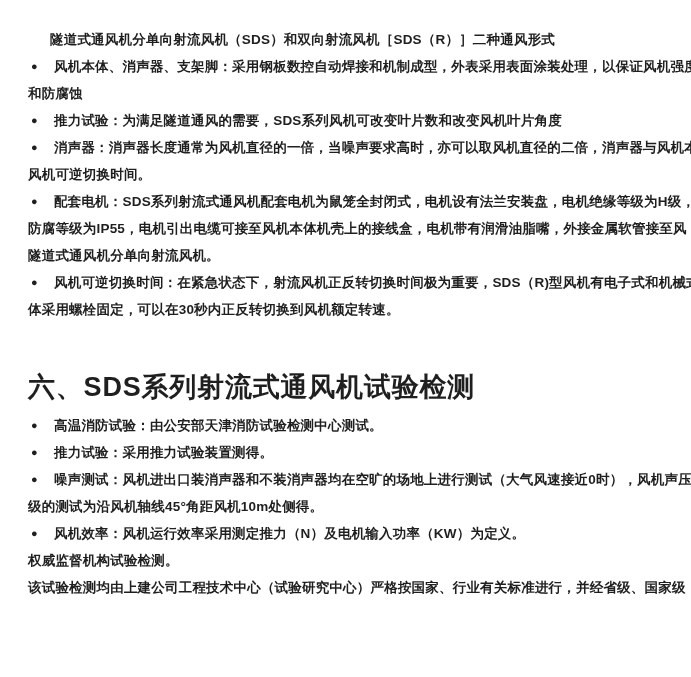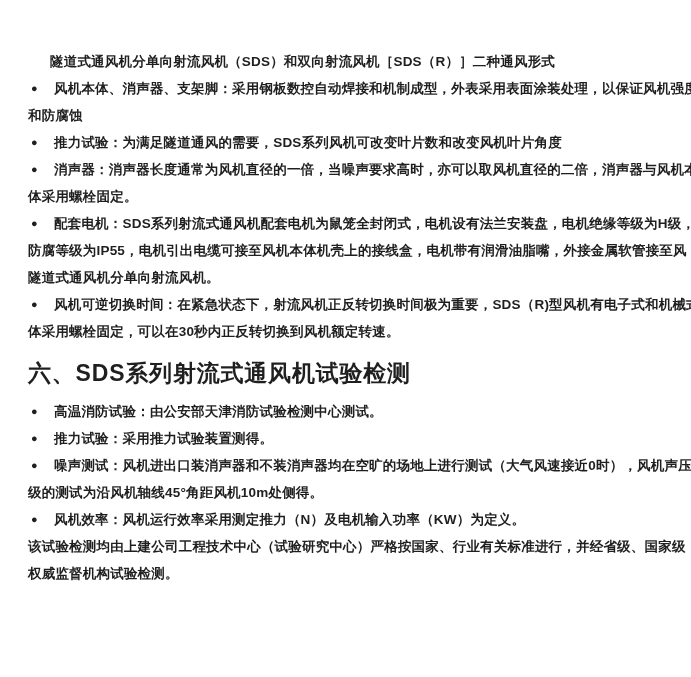--- a/index.html
+++ b/index.html
@@ -11,21 +11,21 @@
     width: 691px;
     height: 677px;
     font-family: "Liberation Sans", sans-serif;
     color: #1f1f1f;
     overflow: hidden;
   }
   .page {
     box-sizing: border-box;
     width: 691px;
     height: 677px;
-    padding: 48px 26px 0 28px;
+    padding: 26px 26px 0 28px;
     background: #ffffff;
     overflow: hidden;
   }
   .line {
     font-size: 13.5px;
     font-weight: bold;
     line-height: 27px;
     letter-spacing: 0.2px;
     white-space: nowrap;
   }
@@ -33,25 +33,25 @@
     padding-left: 22px;
   }
   .bullet {
     display: inline-block;
     width: 23px;
     padding-left: 3px;
     font-size: 11px;
     vertical-align: 1px;
   }
   .section-heading {
-    font-size: 23px;
+    font-size: 27px;
     font-weight: bold;
     letter-spacing: 0.8px;
     line-height: 30px;
-    margin: 13px 0 10px 0;
+    margin: 49px 0 10px 0;
     white-space: nowrap;
   }
 </style>
 </head>
 <body>
 
 <div class="page">
 
   <div class="line intro-line">隧道式通风机分单向射流风机（SDS）和双向射流风机［SDS（R）］二种通风形式</div>
 
@@ -59,21 +59,21 @@
     <div class="line"><span class="bullet">●</span><span>风机本体、消声器、支架脚：采用钢板数控自动焊接和机制成型，外表采用表面涂装处理，以保证风机强度</span></div>
     <div class="line">和防腐蚀</div>
   </div>
 
   <div>
     <div class="line"><span class="bullet">●</span><span>推力试验：为满足隧道通风的需要，SDS系列风机可改变叶片数和改变风机叶片角度</span></div>
   </div>
 
   <div>
     <div class="line"><span class="bullet">●</span><span>消声器：消声器长度通常为风机直径的一倍，当噪声要求高时，亦可以取风机直径的二倍，消声器与风机本</span></div>
-    <div class="line">体采用螺栓固定。</div>
+    <div class="line">风机可逆切换时间。</div>
   </div>
 
   <div>
     <div class="line"><span class="bullet">●</span><span>配套电机：SDS系列射流式通风机配套电机为鼠笼全封闭式，电机设有法兰安装盘，电机绝缘等级为H级，</span></div>
     <div class="line">防腐等级为IP55，电机引出电缆可接至风机本体机壳上的接线盒，电机带有润滑油脂嘴，外接金属软管接至风</div>
     <div class="line">隧道式通风机分单向射流风机。</div>
   </div>
 
   <div>
     <div class="line"><span class="bullet">●</span><span>风机可逆切换时间：在紧急状态下，射流风机正反转切换时间极为重要，SDS（R)型风机有电子式和机械式</span></div>
@@ -93,17 +93,17 @@
   <div>
     <div class="line"><span class="bullet">●</span><span>噪声测试：风机进出口装消声器和不装消声器均在空旷的场地上进行测试（大气风速接近0时），风机声压</span></div>
     <div class="line">级的测试为沿风机轴线45°角距风机10m处侧得。</div>
   </div>
 
   <div>
     <div class="line"><span class="bullet">●</span><span>风机效率：风机运行效率采用测定推力（N）及电机输入功率（KW）为定义。</span></div>
   </div>
 
   <div>
+    <div class="line">权威监督机构试验检测。</div>
     <div class="line">该试验检测均由上建公司工程技术中心（试验研究中心）严格按国家、行业有关标准进行，并经省级、国家级</div>
-    <div class="line">权威监督机构试验检测。</div>
   </div>
 
 </div>
 
 </body></html>

